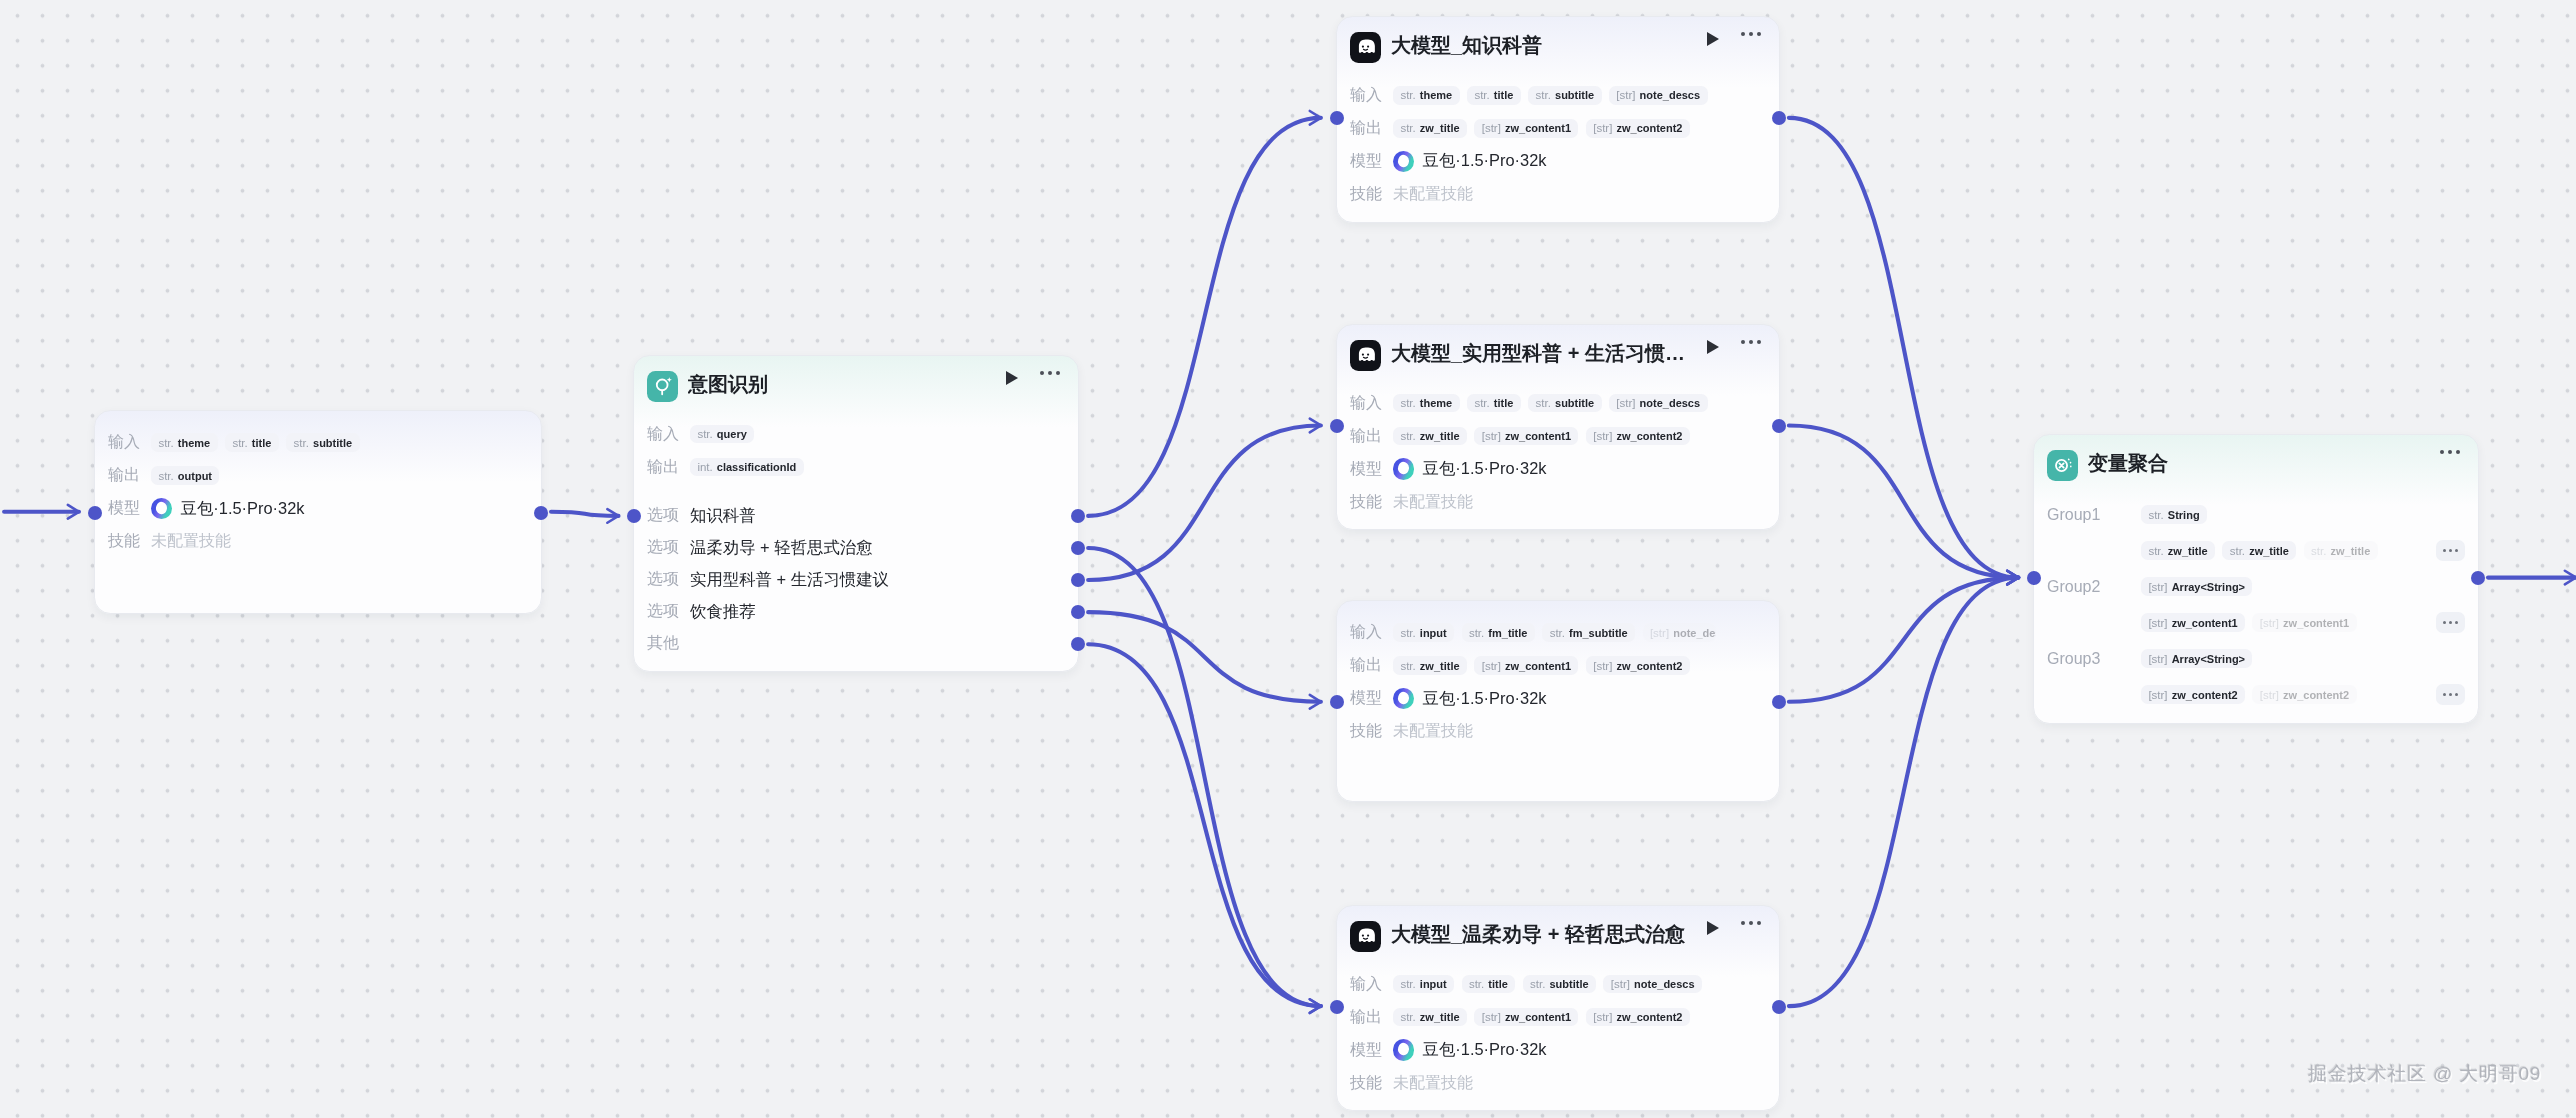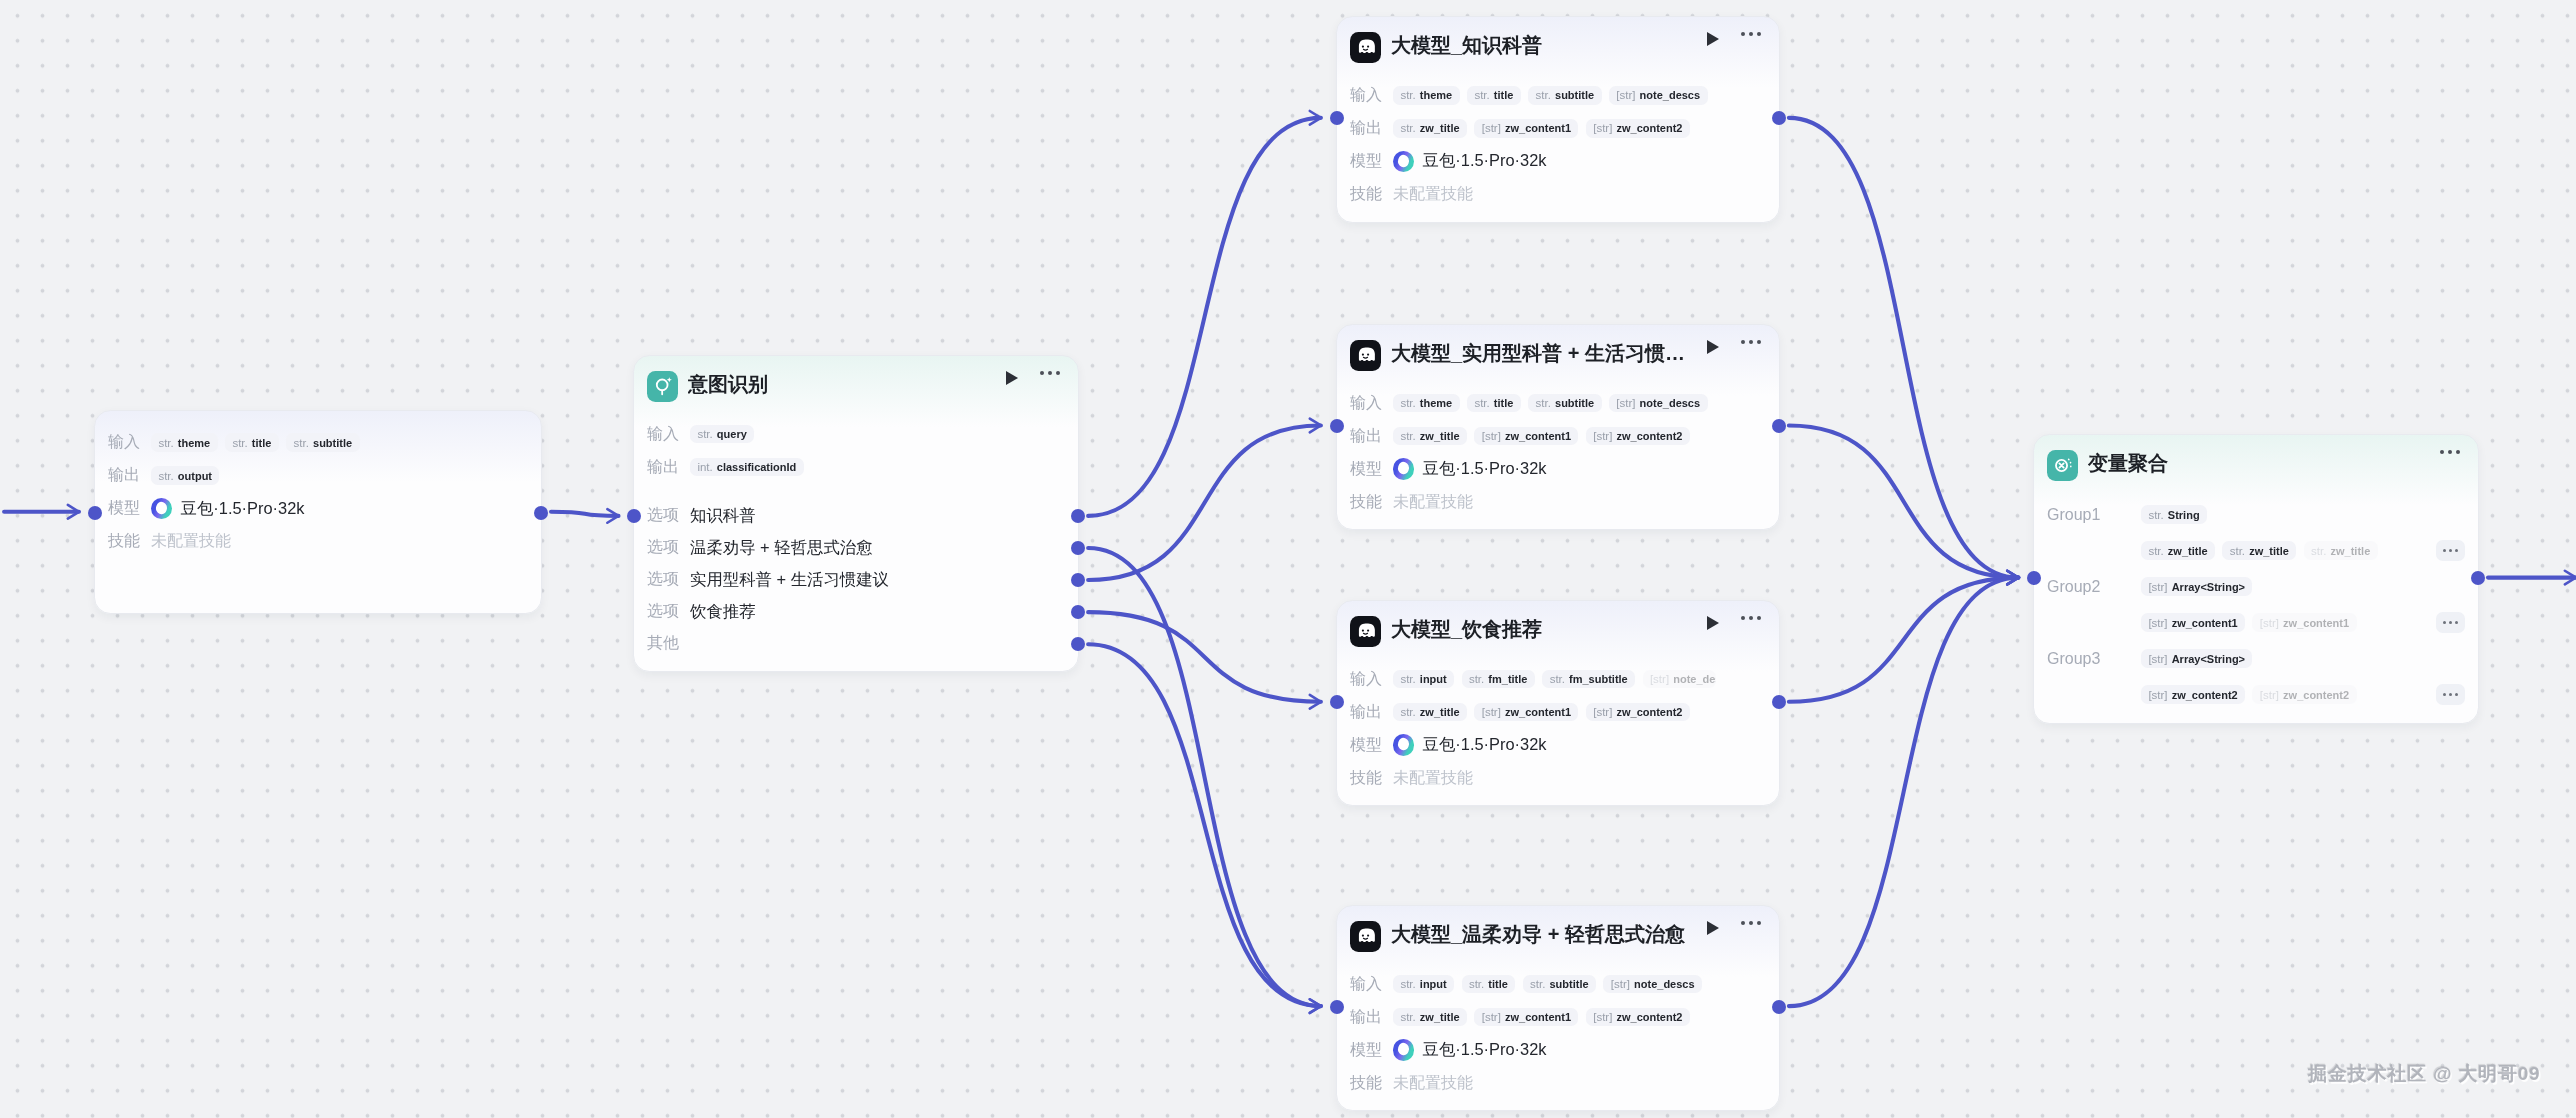--- a/index.html
+++ b/index.html
@@ -40,21 +40,21 @@
   .micon::after{content:"";position:absolute;left:5px;top:4.1px;width:10.7px;height:12.3px;
     border-radius:46% 60% 50% 55%;background:#fff;transform:rotate(18deg);}
   .mtext{margin-left:8.2px;font-size:16.4px;font-weight:500;color:#23262d;}
   .muted{font-size:16px;color:#bdc2cb;}
   .nopts{margin-top:16.4px;}
   .orow{display:flex;align-items:center;height:32px;}
   .oval{font-size:16.4px;color:#23262d;font-weight:500;white-space:nowrap;}
   .port{position:absolute;width:14px;height:14px;border-radius:50%;background:#4d55c8;z-index:8;}
   .port.left{left:-7.4px;}
   .port.right{right:-7.4px;}
-  .watermark{position:absolute;left:2308px;top:1061px;z-index:3;font-size:19px;font-weight:700;
+  .watermark{position:absolute;left:2308px;top:1061px;z-index:3;font-size:19px;font-weight:400;
     color:#b1b4bb;letter-spacing:0.8px;white-space:nowrap;
     text-shadow:1.6px 1.6px 0.8px rgba(255,255,255,.95),-0.8px -0.8px 0.8px rgba(125,128,136,.3);}
 </style>
 </head>
 <body>
 
 <div class="canvas">
   <svg class="edges" width="2576" height="1119" viewBox="0 0 3132 1360">
       <defs>
         <marker id="arw" viewBox="0 0 24 24" refX="20" refY="12" markerWidth="5" markerHeight="5" orient="auto-start-reverse">
@@ -319,38 +319,20 @@
         </div>
         <div class="nrow">
           <span class="nlabel">技能</span>
           <span class="muted">未配置技能</span>
         </div>
       </div>
       <span class="port left" style="top: 94px;"></span>
       <span class="port right" style="top: 94px;"></span>
     </div>
     <div class="node blue" style="left: 1336px; top: 600px; width: 444px; min-height: 202px;">
-      <div class="nheader">
-        <span class="nicon">
-          <svg viewBox="0 0 48 48">
-            <rect width="48" height="48" rx="13" fill="#101218"></rect>
-            <path d="M24 11.5c-6.4 0-10.2 4.4-10.2 10v8.6c0 2 1.9 2.7 3.2 1.5 1-.9 2.4-.9 3.3 0 1.2 1.2 3 1.2 4.1 0 .9-.9 2.6-.9 3.5 0 1.2 1.2 3 1.2 4.1 0 .9-.9 2.3-.9 3.3 0 1.3 1.2 3.2.5 3.2-1.5v-8.6c0-5.6-3.9-10-10.5-10z" fill="#fff"></path>
-            <circle cx="20" cy="22.5" r="1.7" fill="#101218"></circle>
-            <circle cx="28" cy="22.5" r="1.7" fill="#101218"></circle>
-            <path d="M20.8 26.8c1.9 1.6 4.6 1.6 6.4 0" stroke="#101218" stroke-width="1.8" fill="none" stroke-linecap="round"></path>
-          </svg>
-        </span>
-        <span class="ntitle">大模型_饮食推荐</span>
-        <span class="play"></span>
-        <span class="hdots">
-          <i></i>
-          <i></i>
-          <i></i>
-        </span>
-      </div>
       <div class="nbody">
         <div class="nrow">
           <span class="nlabel">输入</span>
           <span class="chips">
             <span class="chip">
               <span class="cp">str.</span>
               <span class="cn">input</span>
             </span>
             <span class="chip">
               <span class="cp">str.</span>

